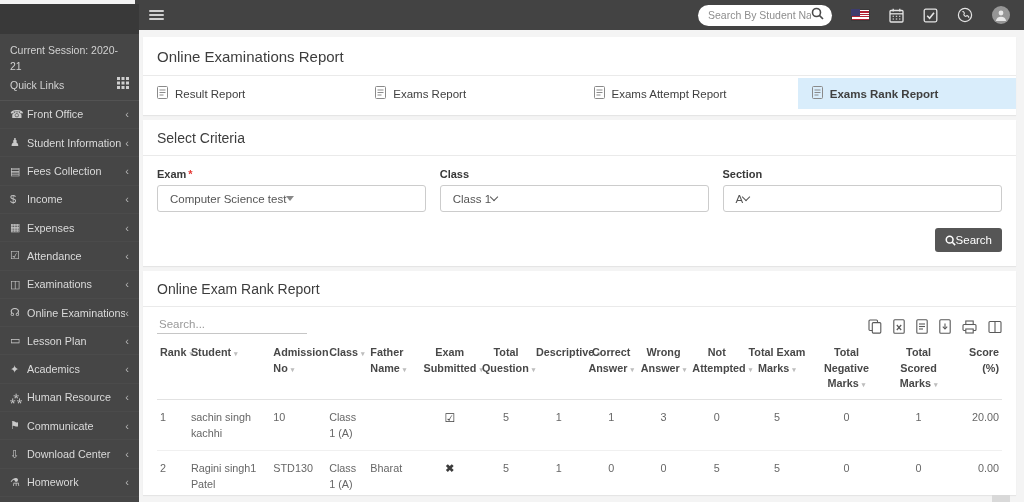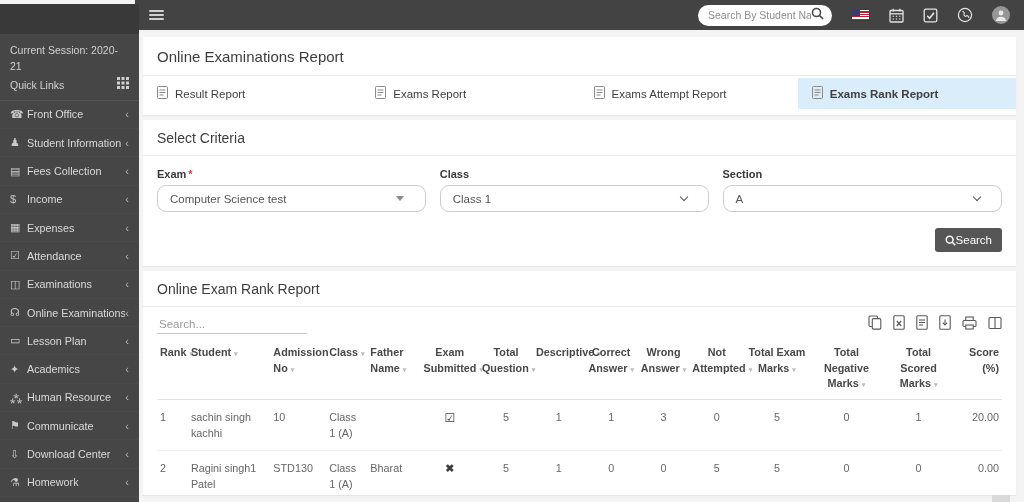--- a/index.html
+++ b/index.html
@@ -45,31 +45,31 @@
   .links-grid{display:grid;grid-template-columns:1fr 1fr 1fr 1fr;padding:2px 0 6px}
   .report-link{display:flex;align-items:center;gap:7px;font-size:11.5px;color:#404040;
     padding:8px 14px;cursor:pointer}
   .report-link.active{background:#d9edfb;font-weight:bold}
 
   
   .criteria-body{padding:12px 14px 14px}
   .fields{display:grid;grid-template-columns:1fr 1fr 1.04fr;gap:10px 14px}
   .fld label{display:block;font-size:11px;font-weight:bold;color:#383838;margin-bottom:5px}
   .req{color:#e53935;margin-left:2px}
-  .selbox{height:27px;border:1px solid #ccc;border-radius:9px;display:flex;align-items:center;
-    justify-content:space-between;padding:0 21px 0 12px;font-size:11.5px;color:#555;cursor:pointer;background:#fff}
+  .selbox{height:27px;border:1px solid #ccc;border-radius:3px;display:flex;align-items:center;
+    justify-content:flex-start;padding:0 21px 0 12px;font-size:11.5px;color:#555;cursor:pointer;background:#fff}
   .tri{width:0;height:0;border-left:4px solid transparent;border-right:4px solid transparent;border-top:5px solid #888}
   .chevron{width:6px;height:6px;border-left:1.5px solid #555;border-bottom:1.5px solid #555;transform:rotate(-45deg);margin-top:-3px}
   .btn-row{display:flex;justify-content:flex-end;margin-top:16px}
   .search-btn{display:inline-flex;align-items:center;background:#565656;color:#fff;border:none;
     font-size:11.5px;padding:6px 10px;border-radius:3px;cursor:pointer;font-family:"Liberation Sans",sans-serif}
 
   
   .table-card{flex:1;display:flex;flex-direction:column;overflow:hidden}
-  .table-tools{display:flex;align-items:flex-start;justify-content:space-between;padding:8px 14px 2px}
+  .table-tools{display:flex;align-items:flex-end;justify-content:space-between;padding:8px 14px 2px}
   .tbl-search{border:none;border-bottom:1px solid #c6c6c6;outline:none;font-size:11.5px;color:#555;
     width:150px;padding:3px 2px;font-family:"Liberation Sans",sans-serif}
   .tbl-search::placeholder{color:#999}
   .export-bar{display:flex;gap:11px;align-items:center}
   .export-bar .exp{cursor:pointer;display:flex}
   .rank-table-wrap{padding:2px 14px 0;overflow:hidden}
   table{width:100%;border-collapse:collapse;font-size:10.8px;table-layout:fixed}
   th{text-align:left;font-weight:bold;color:#484848;padding:7px 3px;border-bottom:1px solid #e2e2e2;vertical-align:top;line-height:1.45;cursor:pointer}
   td{padding:9px 3px;border-bottom:1px solid #f0f0f0;color:#666;vertical-align:top;line-height:1.5;word-wrap:break-word}
   .c{text-align:center}.r{text-align:right}

